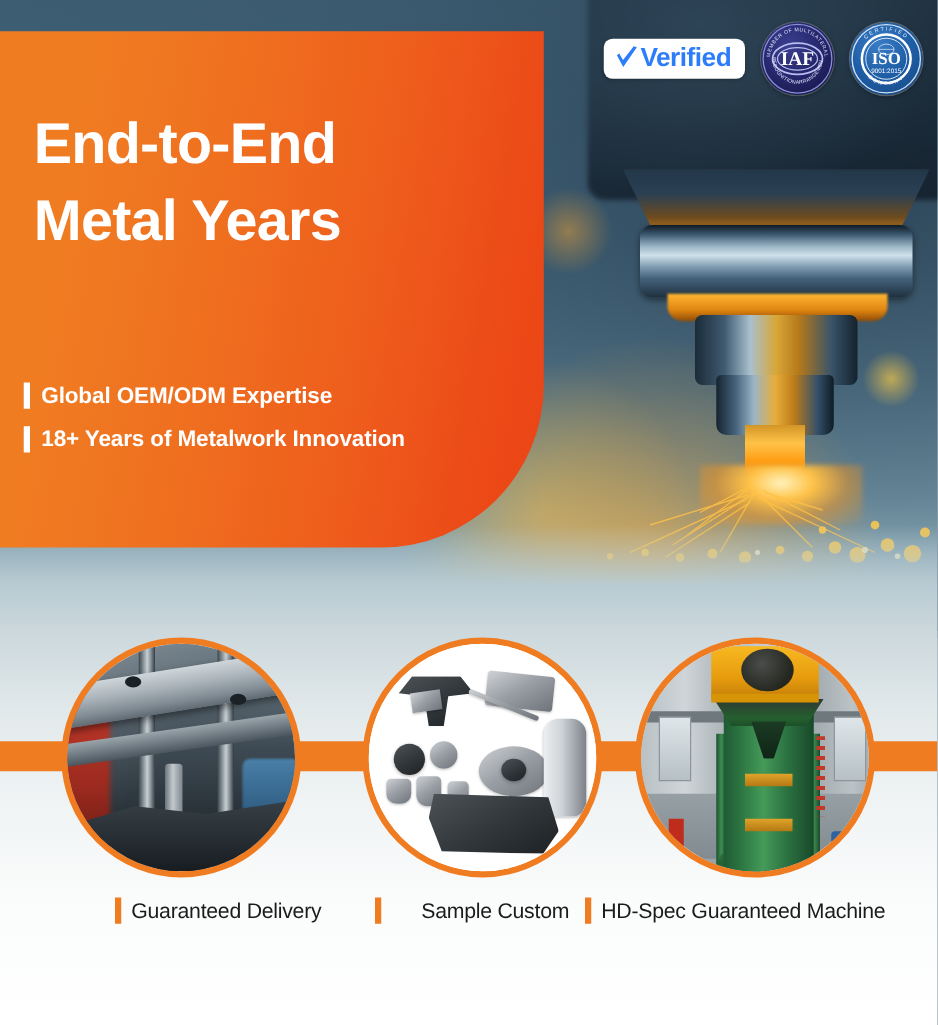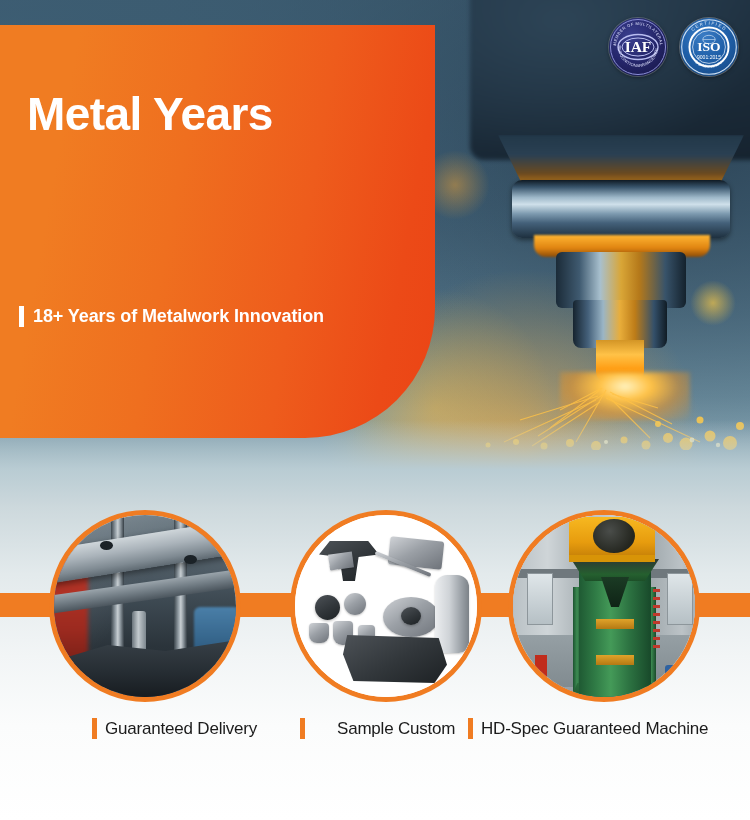--- a/index.html
+++ b/index.html
@@ -461,20 +461,26 @@
       </g>
     </svg>
 
     <div class="hero-fade"></div>
   </div>
 
   <div class="orange-panel"></div>
 
   <div class="badges">
 
+    <div class="verified-badge">
+      <svg class="verified-check" viewBox="0 0 19 21">
+        <path d="M1.5 8.2 L6.6 17.5 L17.5 1.8 L15.0 1.0 L6.4 12.0 L3.4 6.8 Z" fill="#2d7dfa"></path>
+      </svg>
+      <span class="verified-text">Verified</span>
+    </div>
 
     <div class="iaf-badge">
       <svg viewBox="0 0 58 58">
         <defs>
           <path id="iafTop" d="M7,29 A22,22 0 0,1 51,29"></path>
           <path id="iafBot" d="M9,29 A20,20 0 0,0 49,29"></path>
         </defs>
         <circle cx="29" cy="29" r="27.5" fill="none" stroke="#8b8fd6" stroke-width="1"></circle>
         <ellipse cx="29" cy="29" rx="20" ry="12.5" fill="none" stroke="#b9bdf0" stroke-width="1.4"></ellipse>
         <ellipse cx="29" cy="29" rx="16" ry="9" fill="none" stroke="#b9bdf0" stroke-width="1"></ellipse>
@@ -505,24 +511,29 @@
         </text>
         <ellipse cx="29" cy="21.5" rx="6.2" ry="4.2" fill="none" stroke="#cde0f3" stroke-width=".7"></ellipse>
         <line x1="22.8" y1="21.5" x2="35.2" y2="21.5" stroke="#cde0f3" stroke-width=".6"></line>
         <text x="29" y="33.4" text-anchor="middle" font-size="13.5" font-weight="bold" fill="#ffffff" font-family="Liberation Serif, serif">ISO</text>
         <text x="29" y="40.6" text-anchor="middle" font-size="5.1" fill="#ffffff" font-family="Liberation Sans, sans-serif">9001:2015</text>
       </svg>
     </div>
   </div>
 
   <div class="headline">
+    <div class="headline-line">End-to-End</div>
     <div class="headline-line">Metal Years</div>
   </div>
 
   <div class="bullets">
+    <div class="bullet-row">
+      <span class="bullet-bar"></span>
+      <span class="bullet-text">Global OEM/ODM Expertise</span>
+    </div>
     <div class="bullet-row">
       <span class="bullet-bar"></span>
       <span class="bullet-text">18+ Years of Metalwork Innovation</span>
     </div>
   </div>
 
   <div class="lower">
     <div class="lower-bar"></div>
 
     <div class="circles">

